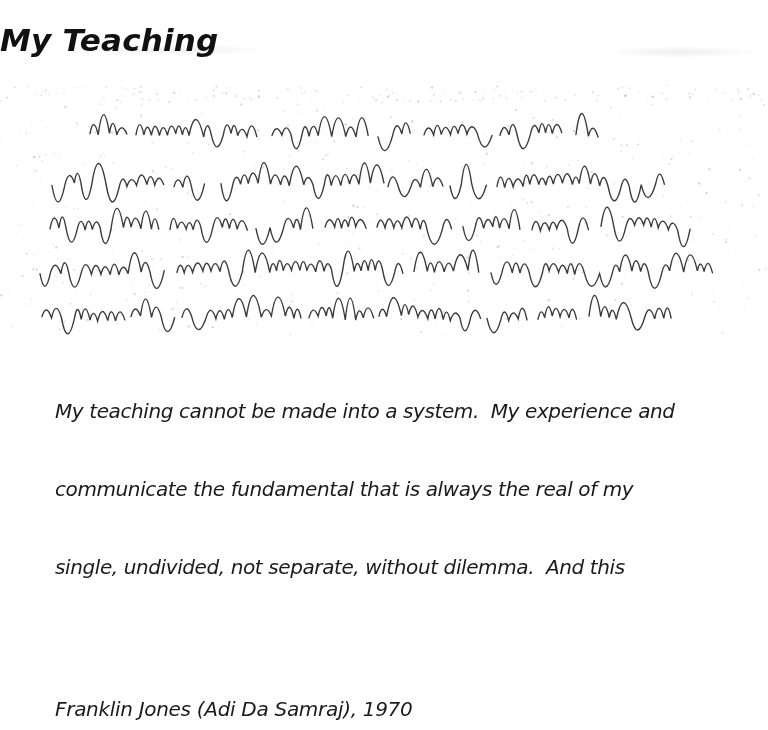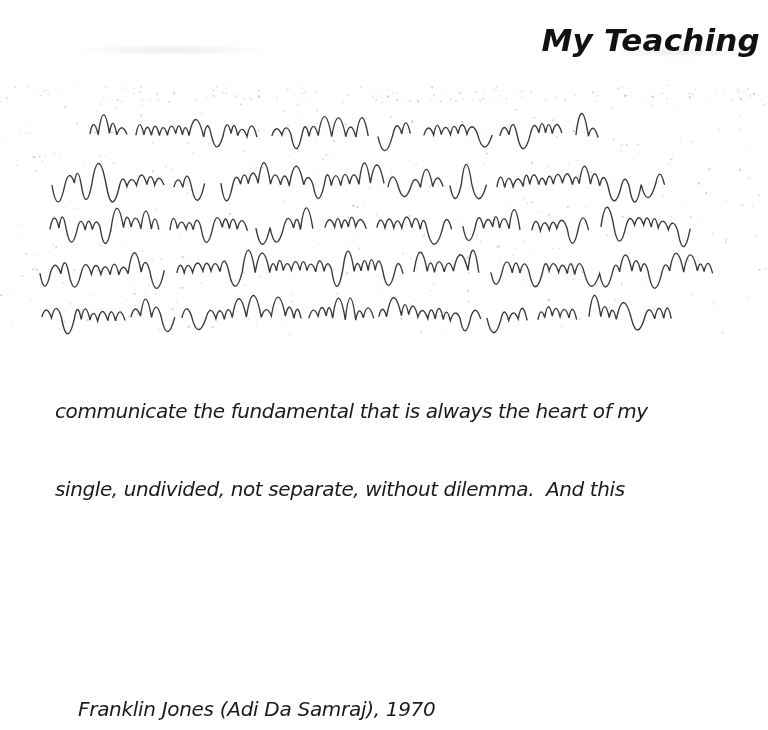--- a/index.html
+++ b/index.html
@@ -14,21 +14,21 @@
     background: #ffffff;
     overflow: hidden;
     font-family: "DejaVu Sans", "Liberation Sans", sans-serif;
   }
   .title {
     position: absolute;
     top: 22px;
     left: 0;
     width: 760px;
     margin: 0;
-    text-align: right;
+    text-align: left;
     font-size: 31px;
     font-weight: bold;
     font-style: italic;
     color: #111111;
     letter-spacing: 0.2px;
   }
   .smudge {
     position: absolute;
     height: 12px;
     background: radial-gradient(ellipse at center, rgba(0,0,0,0.07), rgba(0,0,0,0) 70%);
@@ -55,21 +55,20 @@
   }
   .attribution {
     position: absolute;
     top: 697px;
     left: 55px;
     font-style: italic;
     font-size: 20px;
     letter-spacing: -0.3px;
     color: #1b1b1b;
     white-space: pre;
-    margin-left: 23px;
   }
 </style>
 </head>
 <body>
 
 <div class="page">
 
   <h1 class="title">My Teaching</h1>
 
   <div class="smudge smudge-left"></div>
@@ -859,21 +858,22 @@
         <path d="M182.0 259.2 q4.3 -16.2 9.5 -1.1 q6.6 26.1 14.6 1.7 q4.4 -15.3 9.8 1.0 q3.8 -16.5 8.5 0.6 q3.5 -18.6 7.9 -1.9 q6.3 -37.3 14.1 -0.4 q6.7 -43.3 14.9 0.3 q4.6 -14.9 10.1 -1.4 q6.3 -37.8 14.0 0.1 q3.9 -18.8 8.6 2.2 q3.1 -17.8 6.9 -0.4"></path>
         <path d="M309.0 259.8 q4.1 -14.5 9.1 -1.5 q3.7 -17.5 8.1 -0.3 q2.9 -17.5 6.5 2.1 q5.7 -40.4 12.6 1.7 q4.7 -43.4 10.4 0.3 q3.4 -17.2 7.6 -2.3 q4.6 -19.8 10.3 0.1"></path>
         <path d="M379.0 258.2 q3.4 -14.1 7.6 0.5 q6.6 -37.4 14.8 -1.1 q3.3 -21.5 7.3 -0.9 q4.2 -18.4 9.2 2.4 q4.5 -14.1 9.9 1.7 q3.3 -17.8 7.4 0.2 q3.7 -21.3 8.1 0.6 q3.1 -15.4 7.0 1.1 q4.4 -13.9 9.7 -2.6 q4.8 25.8 10.7 -0.7 q4.5 -14.7 9.9 1.0"></path>
         <path d="M487.0 260.4 q6.3 28.0 13.9 1.2 q3.5 -15.6 7.8 1.0 q4.3 -14.5 9.5 -1.6 q3.9 -21.9 8.8 0.9"></path>
         <path d="M538.0 261.2 q3.0 -13.9 6.7 -1.6 q3.4 -20.8 7.6 -1.5 q3.5 -15.7 7.8 0.7 q4.0 -15.3 8.9 1.0 q3.4 -17.6 7.5 1.3"></path>
         <path d="M589.0 258.1 q5.3 -41.5 11.8 0.5 q3.8 -20.4 8.4 0.9 q3.2 -15.3 7.1 1.9 q6.7 -32.9 14.9 -1.4 q6.2 24.7 13.7 -1.2 q4.4 -15.0 9.8 2.1 q4.1 -20.9 9.1 -0.6 q3.3 -20.5 7.3 -0.3"></path>
       </g>
     </svg>
 
   <div class="transcript">
-    <div>communicate the fundamental that is always the heart of my</div>
+    <div>My teaching cannot be made into a system.  My experience and</div>
+    <div>communicate the fundamental that is always the real of my</div>
     <div>single, undivided, not separate, without dilemma.  And this</div>
     
     
     
     
     
     
     
     
   </div>

